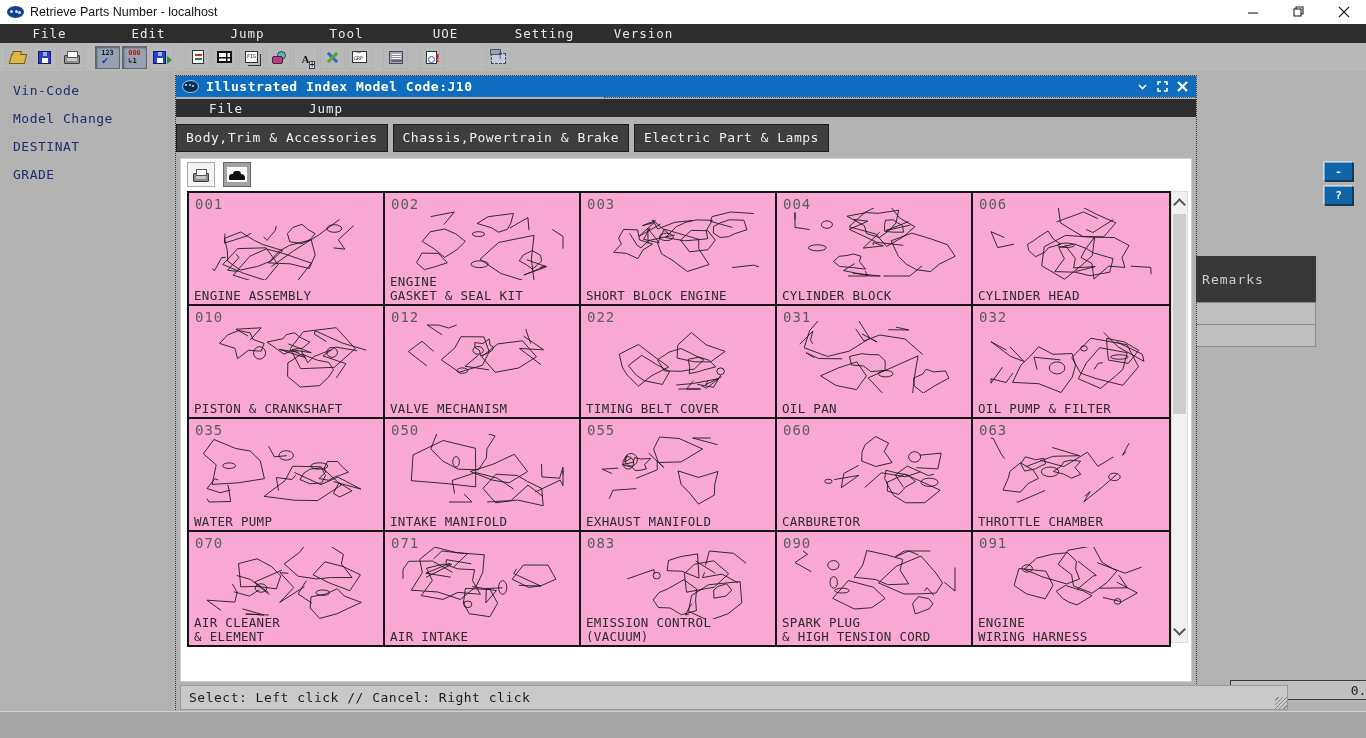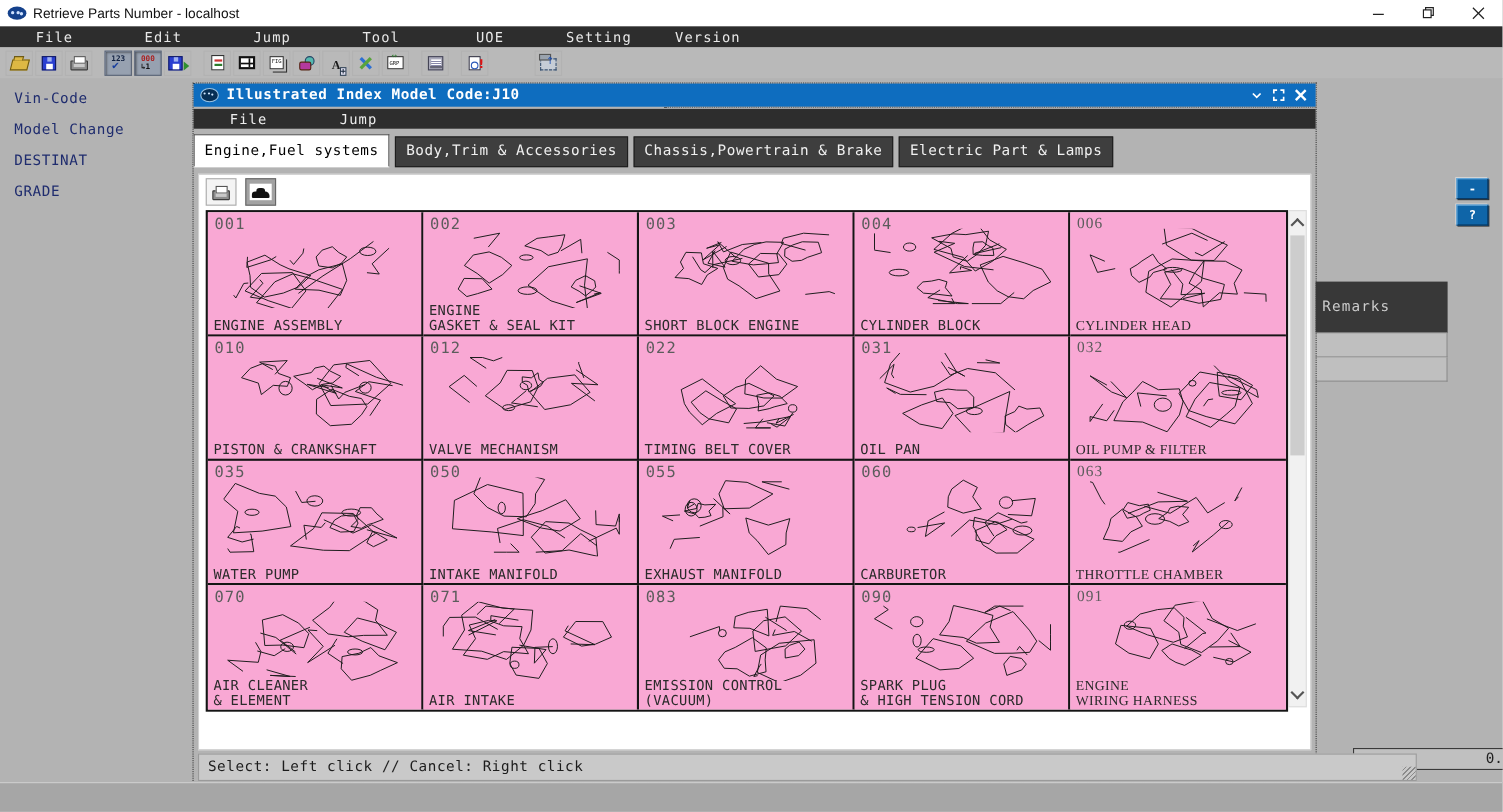--- a/index.html
+++ b/index.html
@@ -115,21 +115,21 @@
   .mini-toolbar{position:absolute;left:6px;top:3px;display:flex;gap:8px;}
   .mini-btn{width:28px;height:25px;border:1px solid #aaa;background:#f4f4f4;display:flex;align-items:center;justify-content:center;position:relative;box-sizing:border-box;}
   .mini-btn.pressed{background:#a2a2a2;border:1px solid #666;}
   .car-pane{width:20px;height:15px;background:#fff;position:relative;}
   .car-pane::before{content:"";position:absolute;left:2px;bottom:2px;width:16px;height:6px;background:#111;border-radius:3px 4px 1px 1px;}
   .car-pane::after{content:"";position:absolute;left:6px;bottom:7px;width:8px;height:4px;background:#111;border-radius:3px 3px 0 0;}
 
   
   #grid{position:absolute;left:6px;top:32px;display:grid;grid-template-columns:repeat(5,196px);grid-template-rows:repeat(4,113px);border:2px solid #151515;}
   .cell{position:relative;border-right:2px solid #151515;border-bottom:2px solid #151515;box-sizing:border-box;background:#f9a8d4;overflow:hidden;}
-  .cell:nth-child(5n){border-right:none;font-family:Liberation Serif, serif;}
+  .cell:nth-child(5n){border-right:none;}
   .cell:nth-child(n+16){border-bottom:none;}
   .cell-num{position:absolute;left:6px;top:3px;font-size:14px;color:#5c5c5c;letter-spacing:1px;}
   .cell-art{position:absolute;left:14px;top:15px;width:168px;height:72px;fill:none;stroke:#1c1c1c;stroke-width:0.9;}
   .cell-label{position:absolute;left:5px;bottom:1px;font-size:12.5px;line-height:14px;color:#2b2b2b;letter-spacing:0.3px;white-space:pre-line;}
 
   
   #vscroll{position:absolute;left:990px;top:32px;width:17px;height:452px;background:#f1f1f1;border:1px solid #dcdcdc;box-sizing:border-box;}
   .sb-btn{position:absolute;left:0;width:15px;height:17px;display:flex;align-items:center;justify-content:center;}
   .sb-up{top:2px;} .sb-down{bottom:2px;}
   .chev{width:7px;height:7px;border-top:2px solid #555;border-right:2px solid #555;}
@@ -291,21 +291,20 @@
           </svg>
       </span>
     </div>
     <div class="p-menu">
 
     <span class="p-menu-item">File</span>
         <span class="p-menu-item">Jump</span>
       </div>
 
     <div id="tabs">
-        <span class="tab active">Engine,Fuel systems</span>
         <span class="tab">Body,Trim &amp; Accessories</span>
         <span class="tab">Chassis,Powertrain &amp; Brake</span>
         <span class="tab">Electric Part &amp; Lamps</span>
       </div>
 
     <div id="p-content">
       <div class="mini-toolbar">
         <div class="mini-btn">
             <span class="ic ic-print"></span>
           </div>

